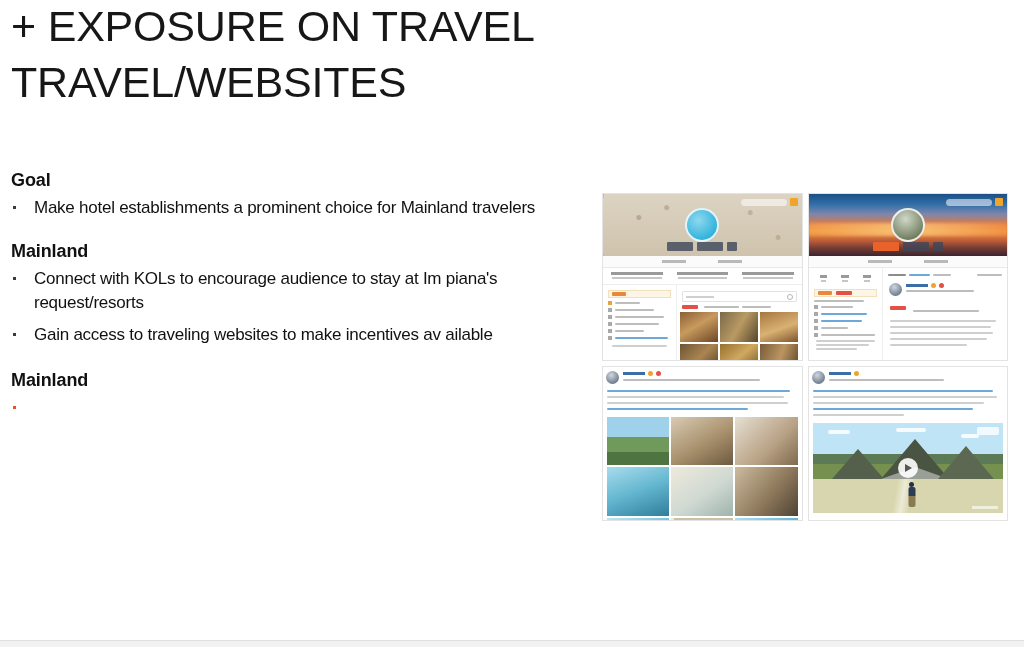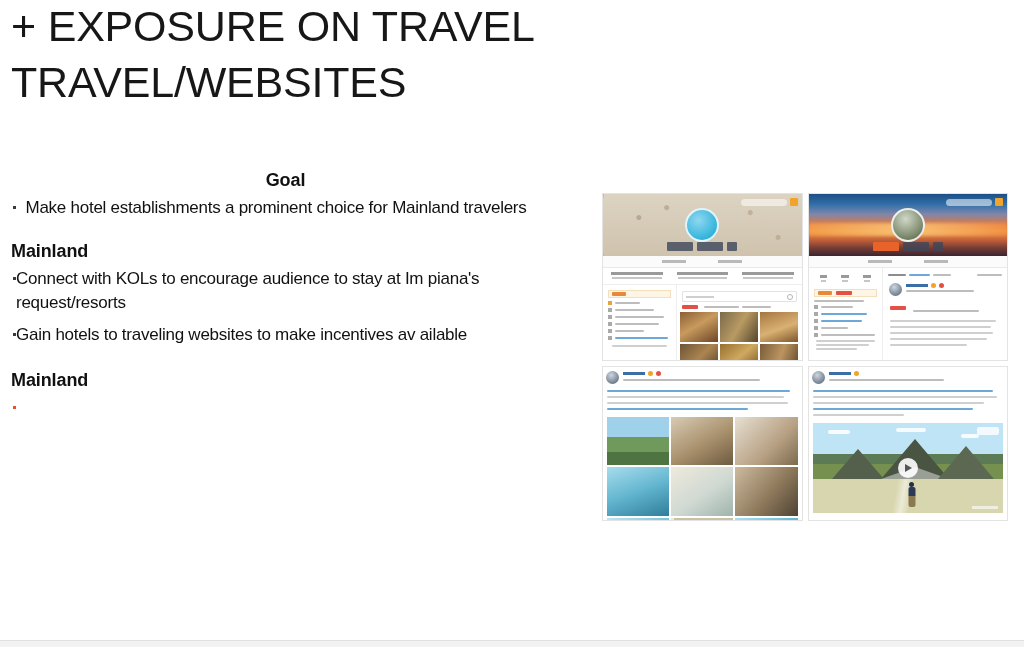--- a/index.html
+++ b/index.html
@@ -57,39 +57,39 @@
   }
 
   .bullet-list {
     list-style: none;
     margin: 0;
     padding: 0;
   }
   .bullet-item {
     position: relative;
     margin: 0 0 8px 0;
-    padding: 0 0 0 16px;
+    padding: 0 0 0 34px;
     font-size: 17px;
     color: #111111;
     line-height: 24px;
     letter-spacing: -0.25px;
     max-width: 520px;
   }
   .bullet-item:last-child { margin-bottom: 0; }
   .bullet-dot {
     position: absolute;
     left: 13px;
     top: 10px;
     width: 3px;
     height: 3px;
     background: #3a3a3a;
   }
   .bullet-dot.accent { background: #e8522a; }
 
-  .sec-goal      { margin-top: 0px; text-align: center; }
+  .sec-goal      { margin-top: 0px; }
   .sec-strategy  { margin-top: 19px; }
   .sec-execution { margin-top: 21px; }
 
   
   .collage {
     position: absolute;
     left: 602px;
     top: 193px;
     width: 406px;
     height: 328px;
@@ -444,21 +444,21 @@
 
     <div class="section sec-strategy">
       <div class="section-heading">Mainland</div>
       <ul class="bullet-list">
         <li class="bullet-item">
           <span class="bullet-dot"></span>
           <span>Connect with KOLs to encourage audience to stay at Im piana's request/resorts</span>
         </li>
         <li class="bullet-item">
           <span class="bullet-dot"></span>
-          <span>Gain hotels to traveling websites to make incentives av ailable</span>
+          <span>Gain access to traveling websites to make incentives av ailable</span>
         </li>
       </ul>
     </div>
 
     <div class="section sec-execution">
       <div class="section-heading">Mainland</div>
       <ul class="bullet-list">
         <li class="bullet-item">
           <span class="bullet-dot accent"></span>
         </li>

